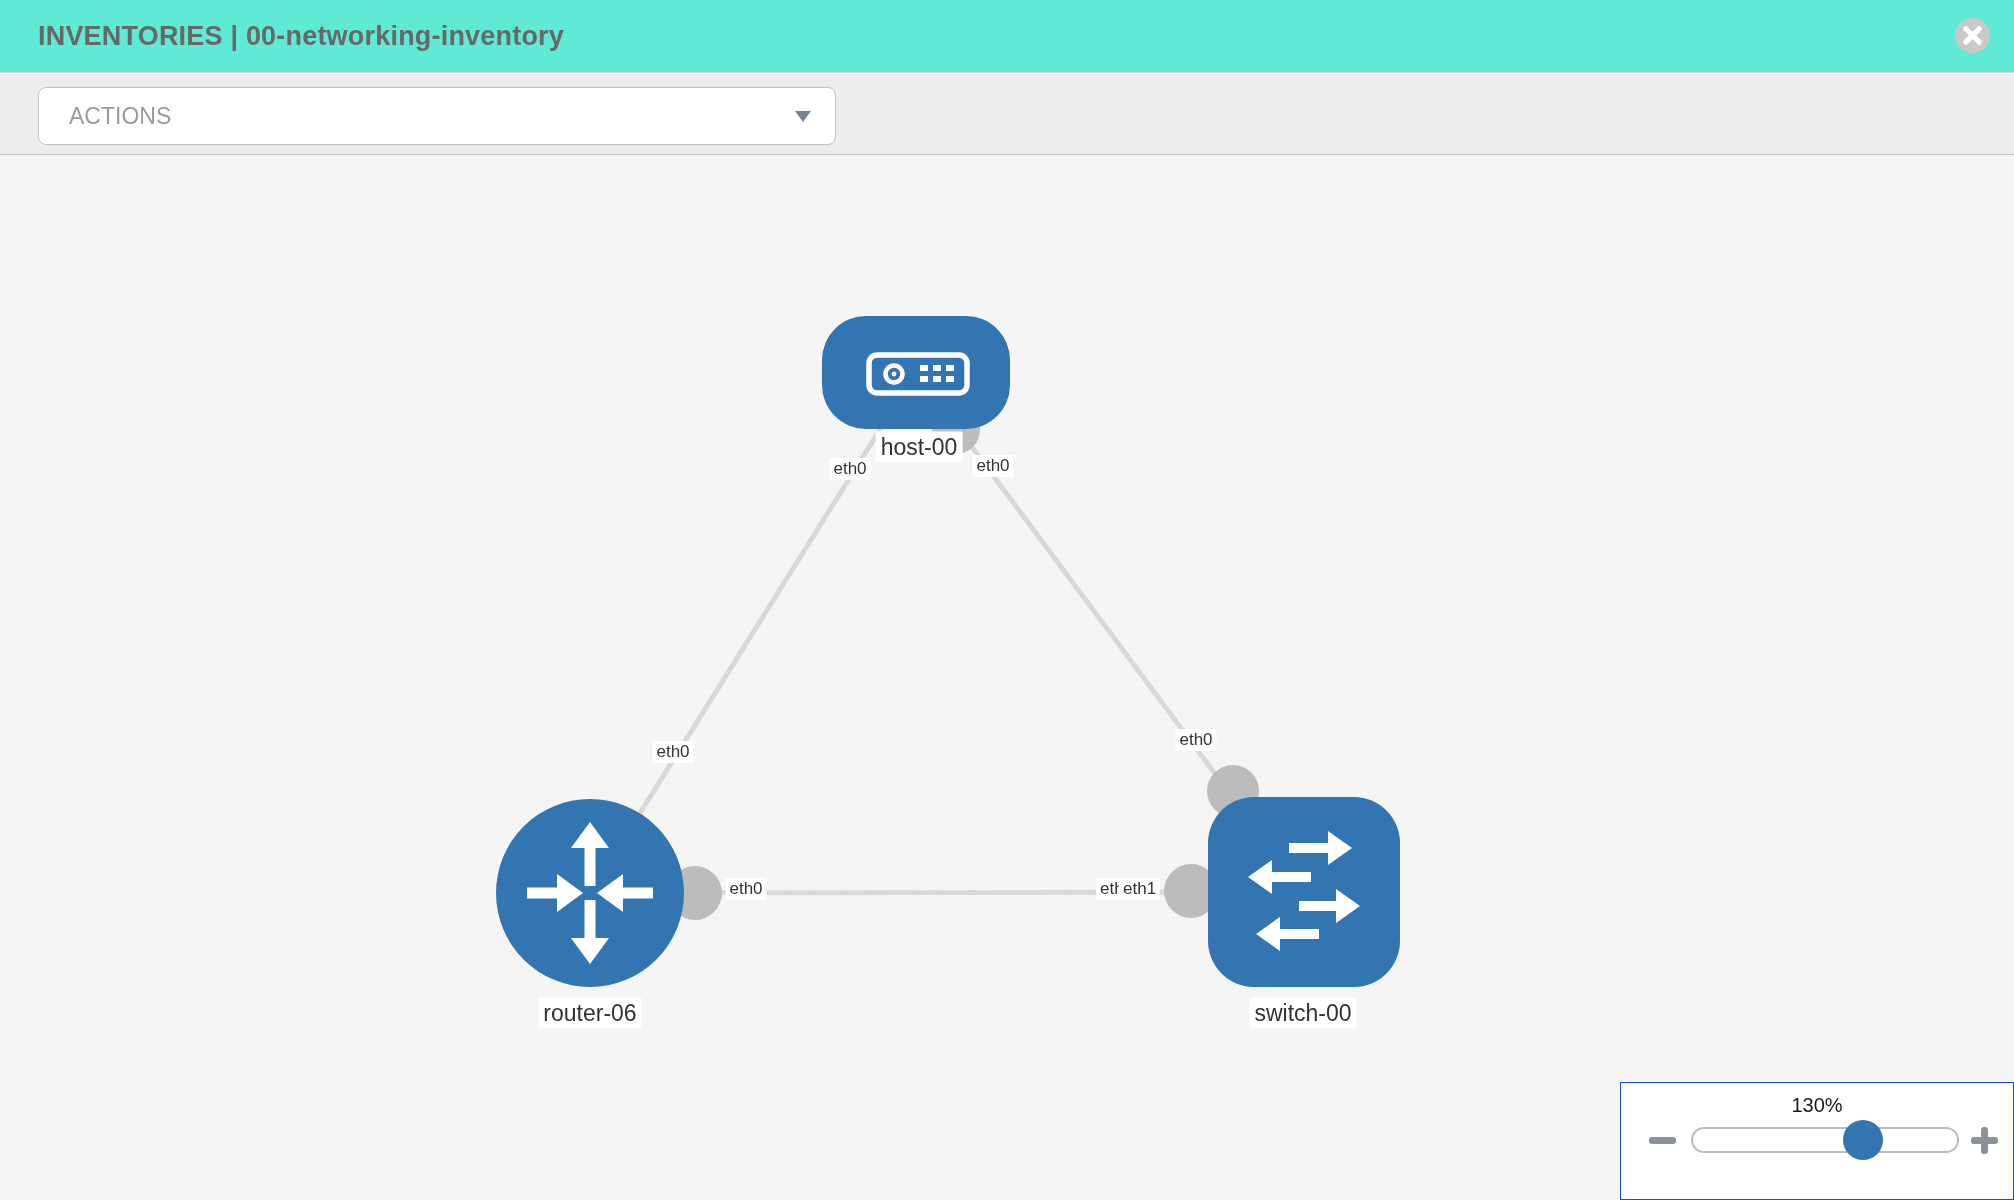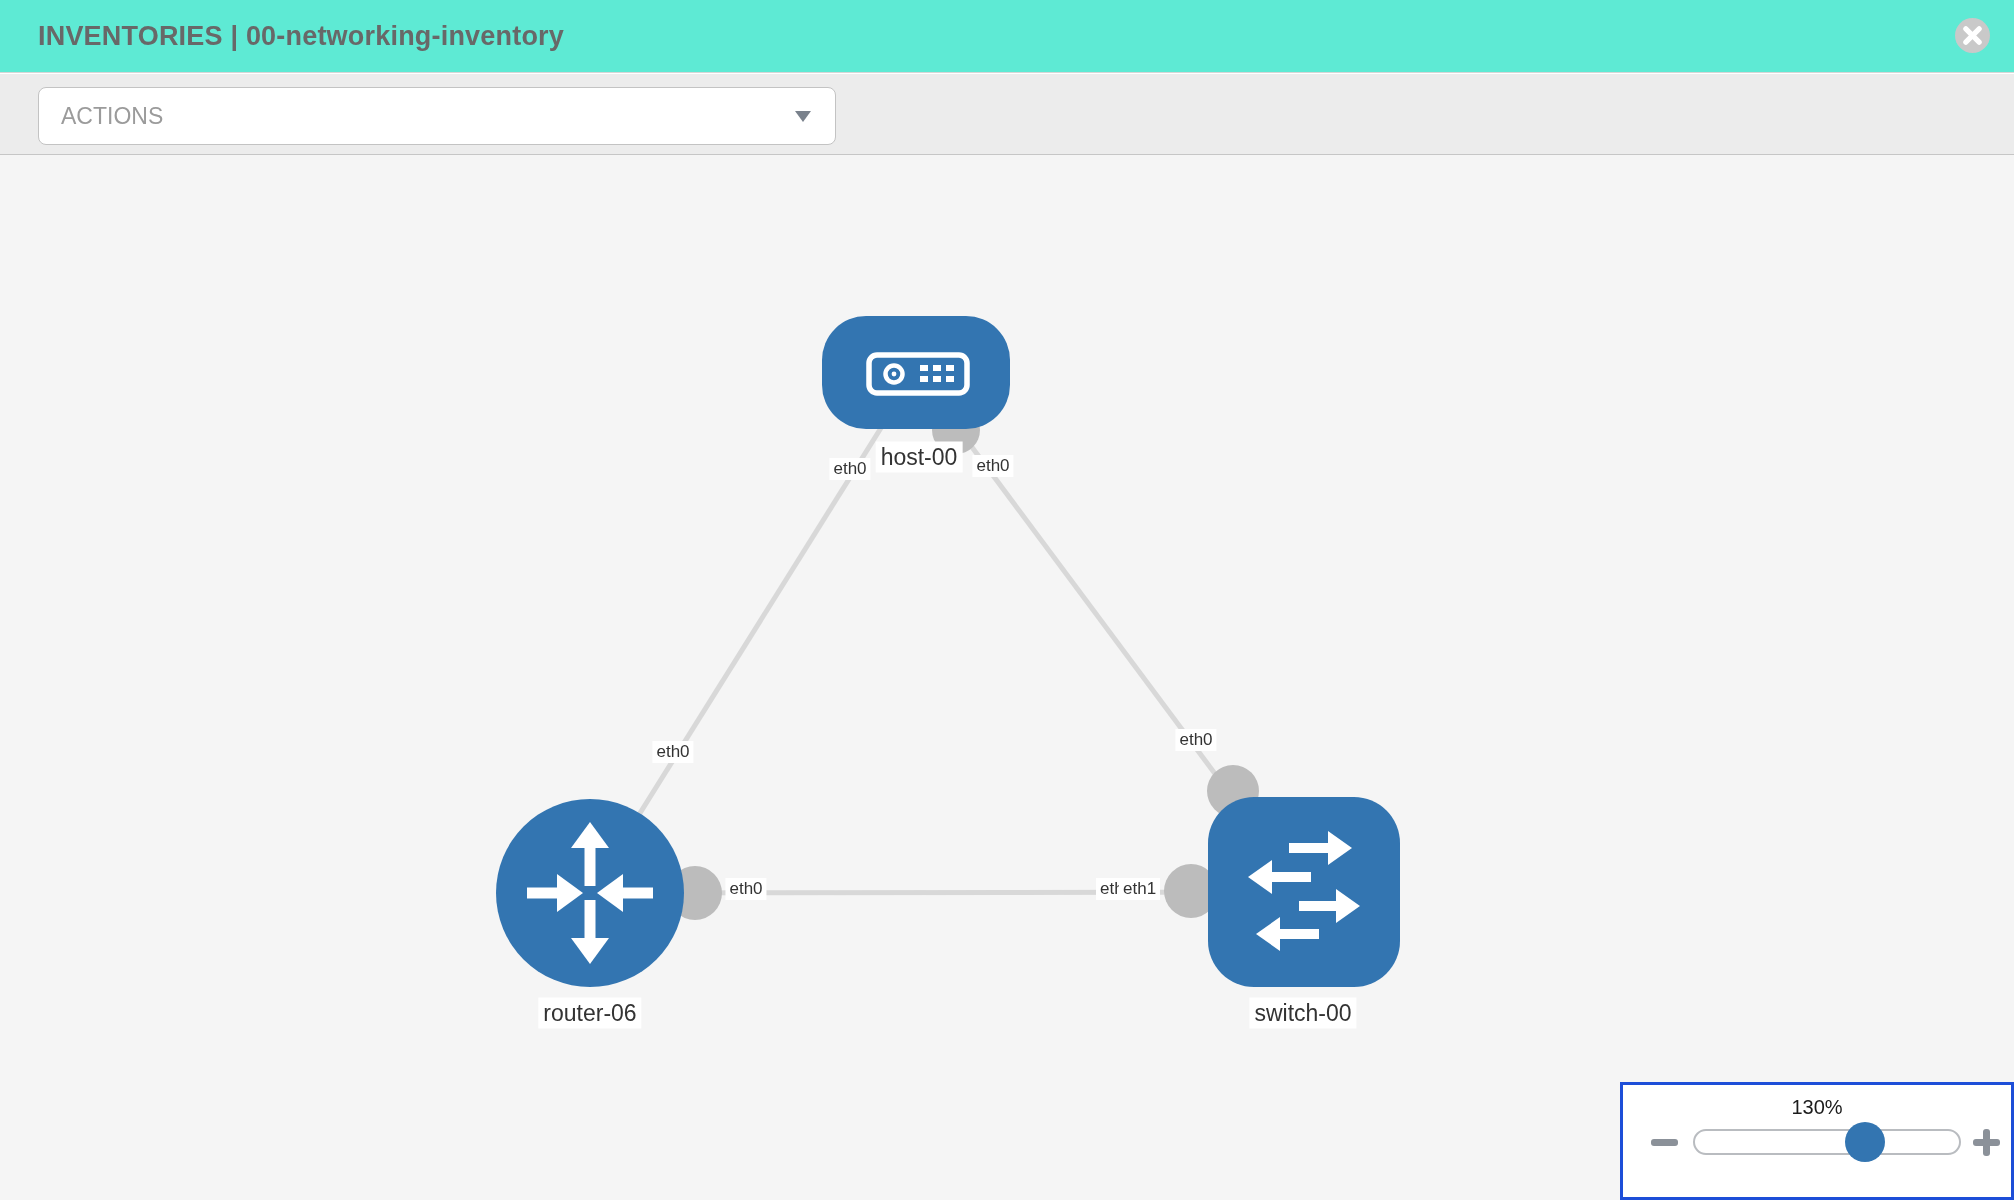--- a/index.html
+++ b/index.html
@@ -23,21 +23,21 @@
     display:flex; align-items:center; justify-content:center;
   }
   
   .toolbar {
     position:absolute; left:0; top:74px; width:2014px; height:81px;
     background:#ececec; border-bottom:1px solid #c6c6c6; box-sizing:border-box;
   }
   .select {
     position:absolute; top:13px; height:58px; background:#ffffff;
     border:1px solid #c3c3c3; border-radius:8px; box-sizing:border-box;
-    display:flex; align-items:center; padding:0 22px; cursor:pointer;
+    display:flex; align-items:center; padding:0 30px; cursor:pointer;
   }
   .select .sel-label { font-size:23px; color:#9b9b9b; }
   .caret {
     position:absolute; right:24px; top:50%; margin-top:-5px;
     width:0; height:0; border-left:8px solid transparent;
     border-right:8px solid transparent; border-top:11px solid #79818c;
   }
   .sel-actions { left:38px;  width:798px; }
   .sel-search  { left:1183px; width:795px; }
   .tool-icon { position:absolute; top:98px; width:36px; height:36px; cursor:pointer; }
@@ -60,21 +60,21 @@
   
   .nlabel, .ilabel {
     position:absolute; background:#ffffff; color:#333333; white-space:nowrap;
   }
   .nlabel { font-size:23px; padding:2px 5px; transform:translate(-50%,-50%); }
   .ilabel { font-size:17px; padding:1px 4px; transform:translate(-50%,-50%); }
   .ilabel.noctr { transform:none; }
   
   .zoom-panel {
     position:absolute; left:1620px; top:1082px; width:394px; height:118px;
-    background:#ffffff; border:3px solid #1d4ed8; box-sizing:border-box;
+    background:#ffffff; border:1px solid #1d4ed8; box-sizing:border-box;
   }
   .zoom-level {
     position:absolute; left:0; top:11px; width:100%; text-align:center;
     font-size:20px; color:#1b1b1b;
   }
   .zoom-minus, .zoom-plus { position:absolute; cursor:pointer; }
   .bar-h { position:absolute; width:27px; height:7px; border-radius:3px; background:#8b9199; }
   .bar-v { position:absolute; width:7px; height:27px; border-radius:3px; background:#8b9199; }
   .zoom-minus { left:28px; top:44px; width:27px; height:27px; }
   .zoom-minus .bar-h { left:0; top:10px; }
@@ -183,21 +183,21 @@
   </svg>
 
   <div class="ilabel" style="left:850px;  top:469px;">eth0</div>
   <div class="ilabel" style="left:993px;  top:466px;">eth0</div>
   <div class="ilabel" style="left:673px;  top:752px;">eth0</div>
   <div class="ilabel" style="left:1196px; top:740px;">eth0</div>
   <div class="ilabel" style="left:746px;  top:889px;">eth0</div>
   <div class="ilabel noctr" style="left:1096px; top:878px; z-index:1;">eth0</div>
   <div class="ilabel noctr" style="left:1119px; top:878px; z-index:2;">eth1</div>
 
-  <div class="nlabel" style="left:919px;  top:457px;">host-00</div>
+  <div class="nlabel" style="left:919px;  top:447px;">host-00</div>
   <div class="nlabel" style="left:590px;  top:1013px;">router-06</div>
   <div class="nlabel" style="left:1303px; top:1013px;">switch-00</div>
 </div>
 
 <div class="zoom-panel">
   <div class="zoom-level">130%</div>
   <div class="zoom-minus">
     <span class="bar-h"></span>
   </div>
   <div class="slider-track"></div>

